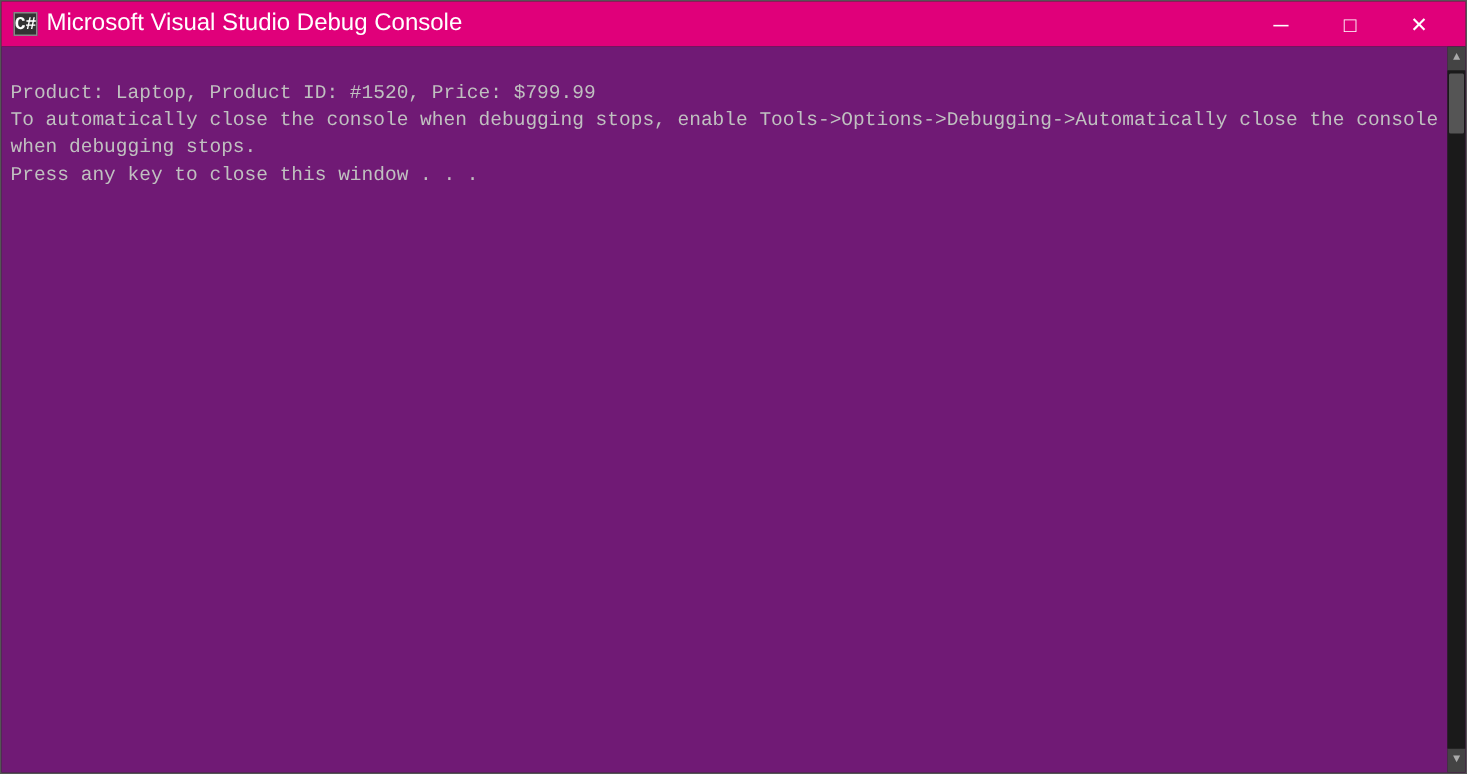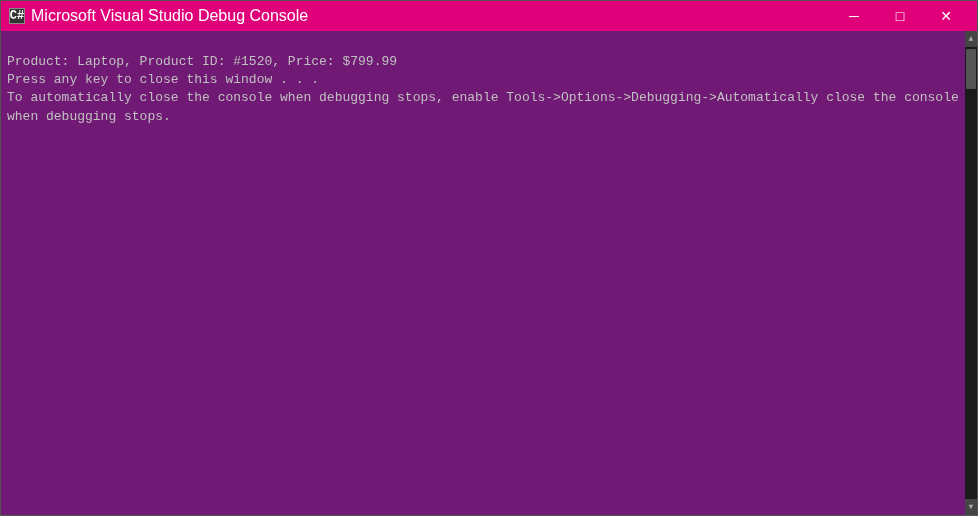--- a/index.html
+++ b/index.html
@@ -146,22 +146,22 @@
     <div class="title-bar-controls">
       <button class="title-bar-btn">─</button>
       <button class="title-bar-btn">□</button>
       <button class="title-bar-btn close">✕</button>
     </div>
   </div>
   <div class="console-area">
     <div id="console-lines">
         <div class="console-line">Product: Laptop, Product ID: #1520, Price: $799.99</div>
         <div class="console-line"></div>
+        <div class="console-line">To automatically close the console when debugging stops, enable Tools-&gt;Options-&gt;Debugging-&gt;Automatically close the console when debugging stops.</div>
         <div class="console-line">Press any key to close this window . . .</div>
-        <div class="console-line">To automatically close the console when debugging stops, enable Tools-&gt;Options-&gt;Debugging-&gt;Automatically close the console when debugging stops.</div>
       </div>
     <div class="scrollbar">
       <div class="scrollbar-arrow">▲</div>
       <div class="scrollbar-track">
         <div class="scrollbar-thumb"></div>
       </div>
       <div class="scrollbar-arrow">▼</div>
     </div>
   </div>
 </div>

